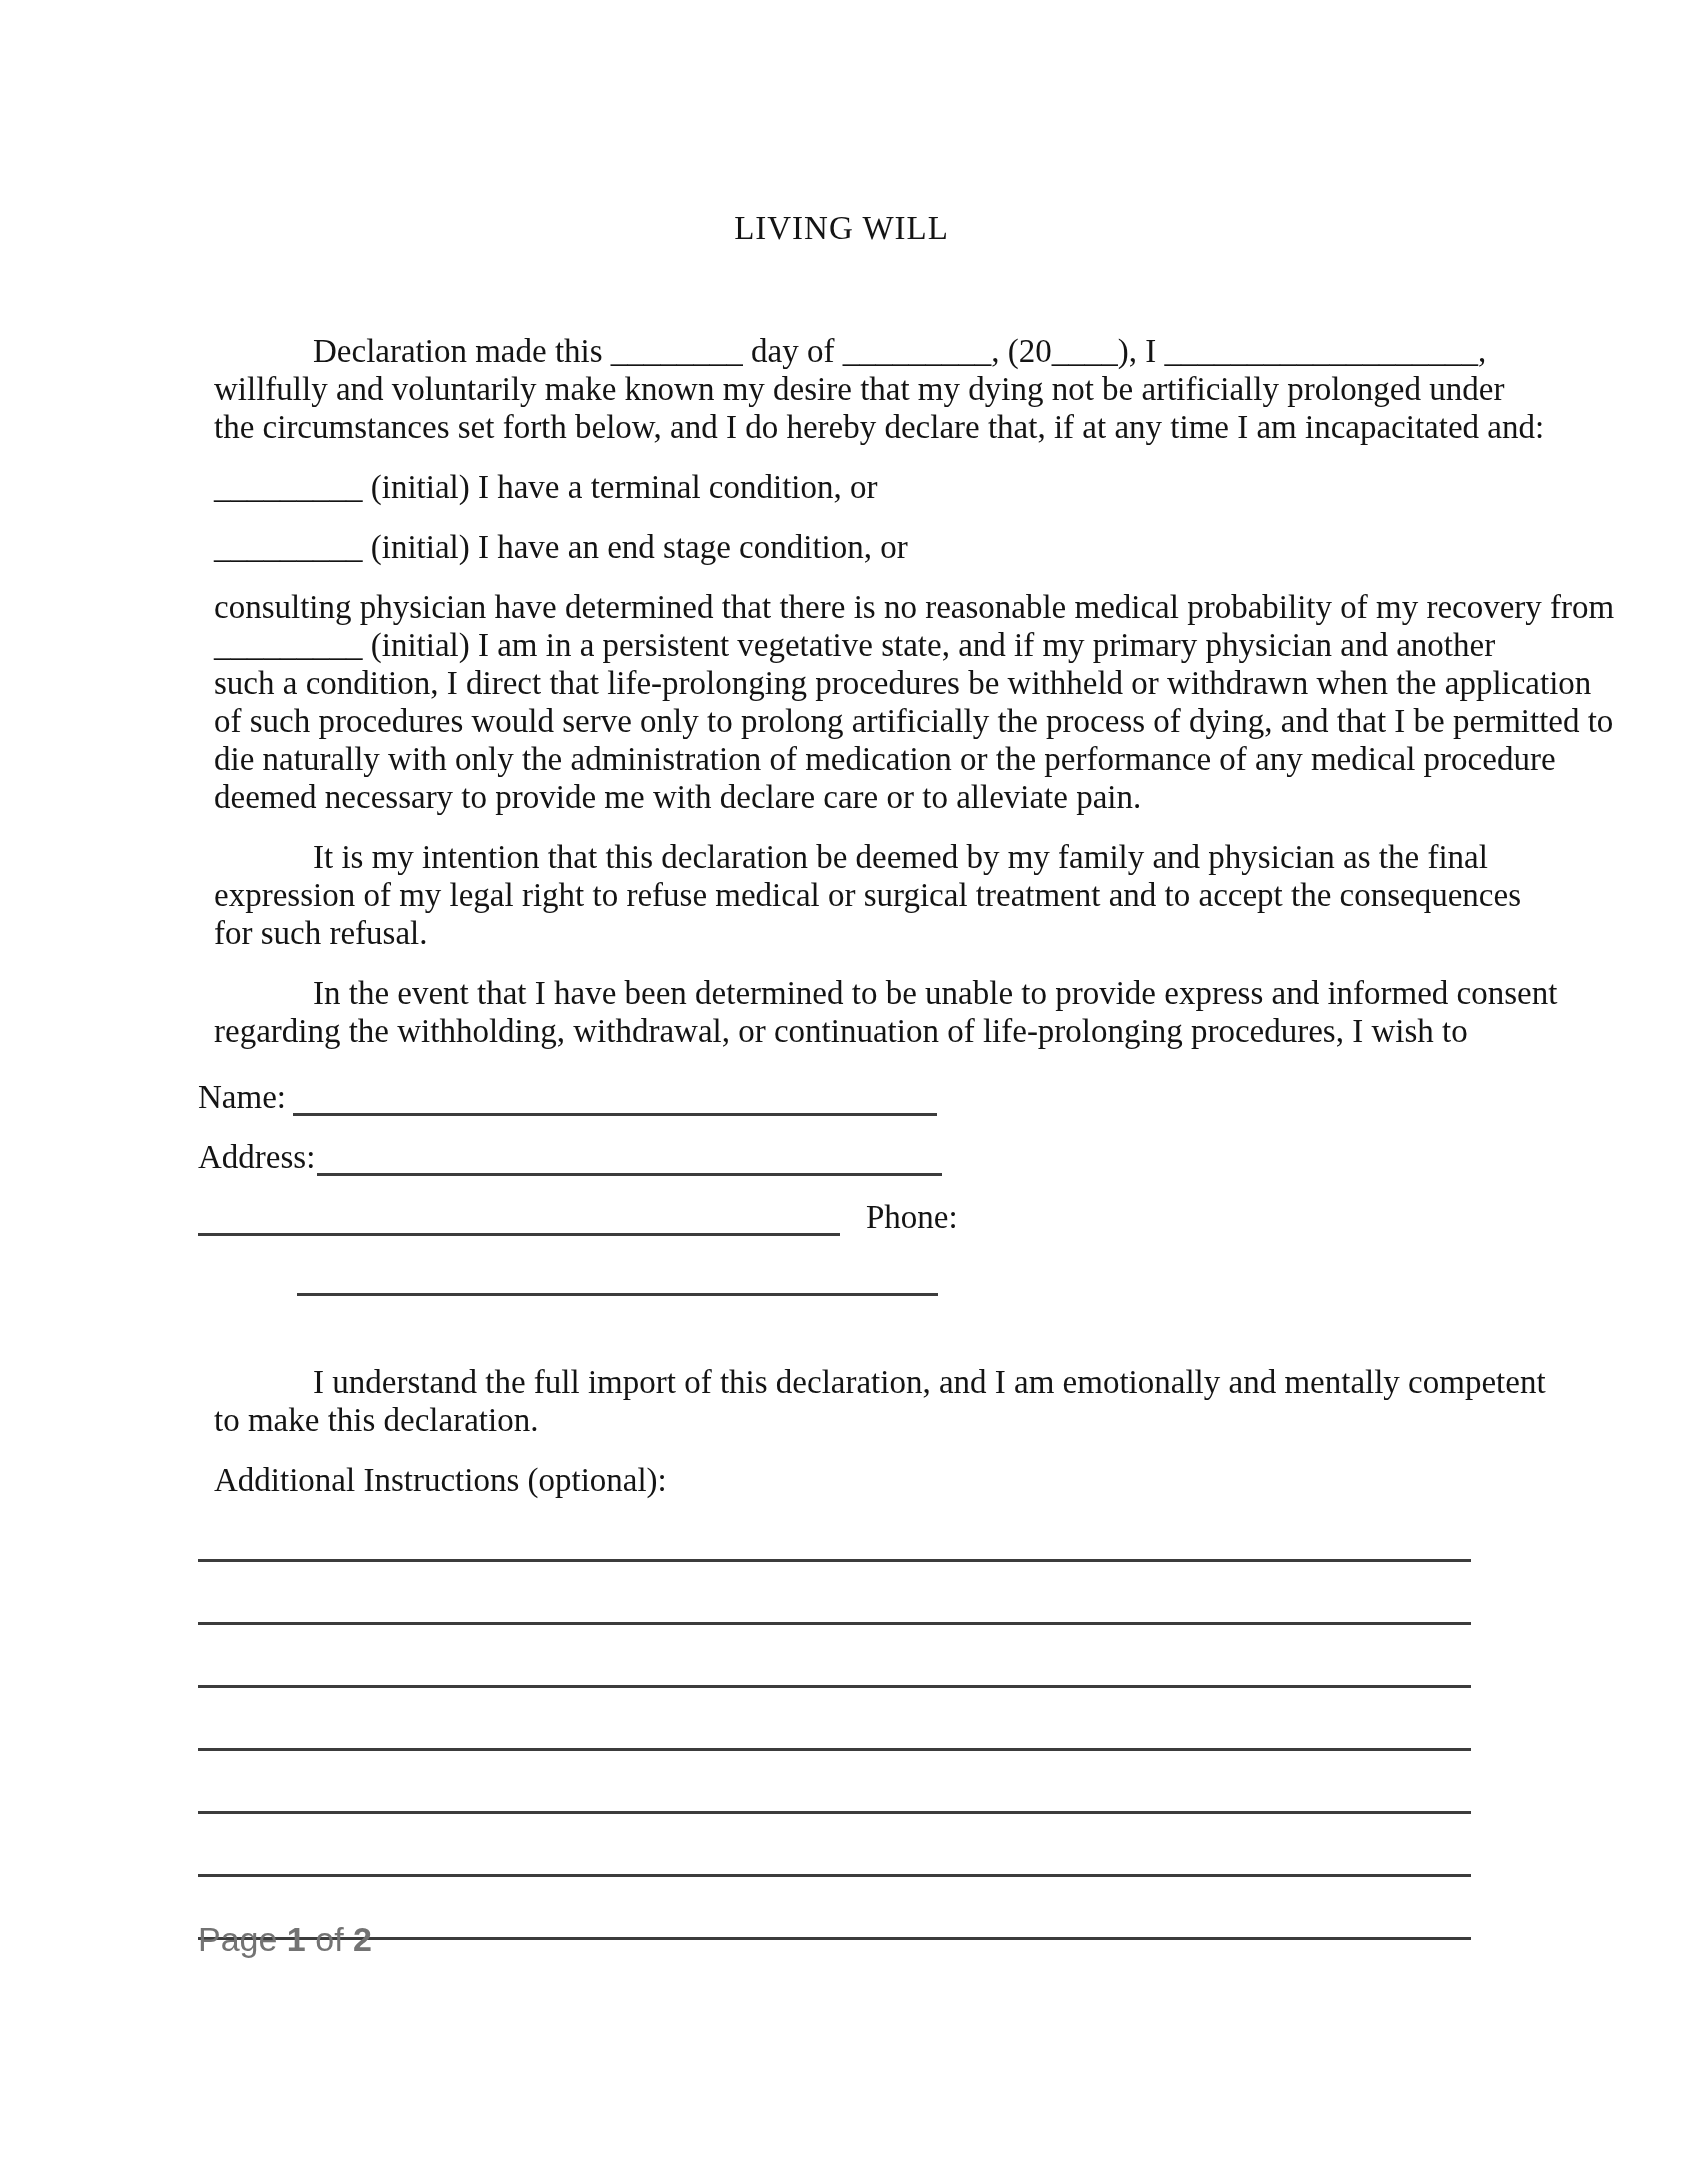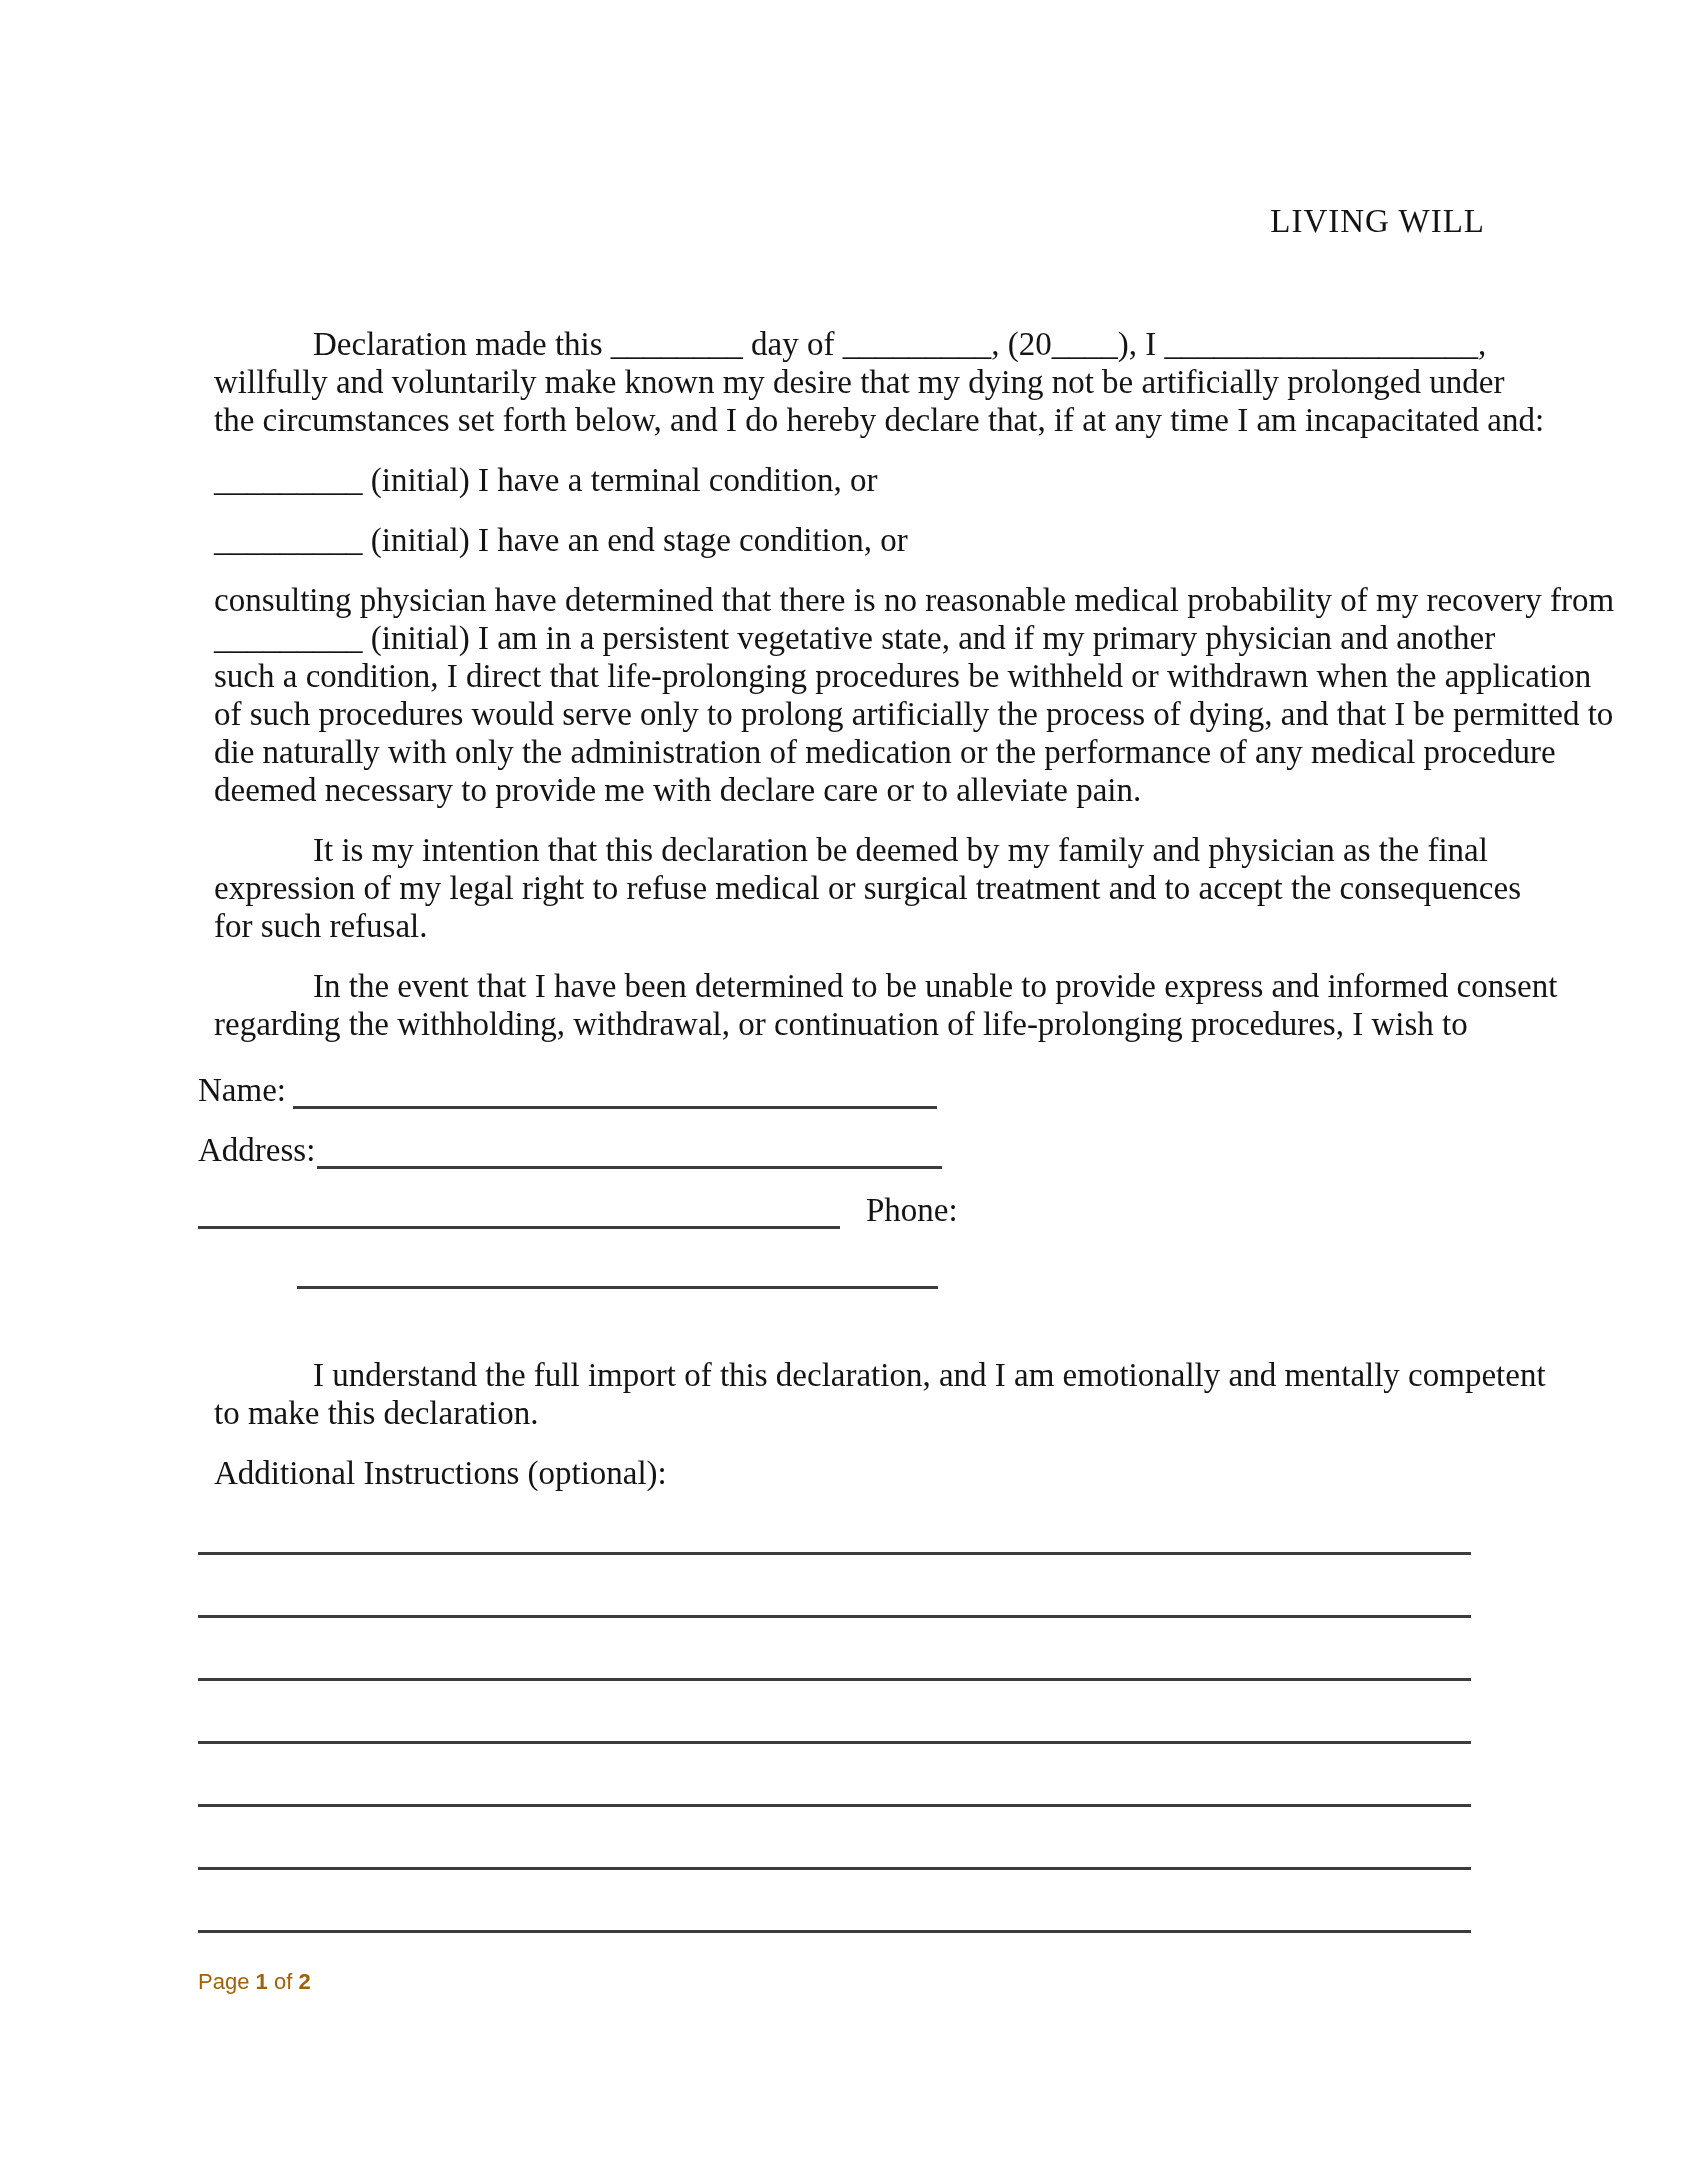--- a/index.html
+++ b/index.html
@@ -14,23 +14,23 @@
     box-sizing: border-box;
     padding: 194px 198px 0 198px;
     background: #ffffff;
     font-family: "Liberation Serif", "DejaVu Serif", serif;
     font-size: 33px;
     line-height: 38px;
     color: #141414;
     overflow: hidden;
   }
   .title {
-    text-align: right;
+    text-align: center;
     letter-spacing: 1px;
-    margin: 8px 0 85px 0;
+    margin: 15px 0 85px 0;
   }
   .para { margin: 0 0 22px 16px; }
   .line { white-space: nowrap; }
   .indent { padding-left: 99px; }
 
   .form-row { margin: 0 0 22px 0; white-space: nowrap; }
   .form-row.last { margin-bottom: 67px; }
   .gap-before-form { margin-bottom: 28px; }
 
   .blank {
@@ -49,25 +49,25 @@
   .rule {
     height: 38px;
     margin-bottom: 22px;
     width: 1273px;
     border-bottom: 3px solid #3c3c3c;
   }
 
   .footer {
     position: absolute;
     left: 198px;
-    top: 1964px;
+    top: 1921px;
     font-family: "Liberation Sans", "DejaVu Sans", sans-serif;
-    font-size: 22px;
+    font-size: 34px;
     line-height: 36px;
-    color: #a16207;
+    color: #737373;
   }
   .footer .b { font-weight: bold; }
 </style>
 </head>
 <body>
 
 <div class="page">
 
   <div class="title">LIVING WILL</div>
 

